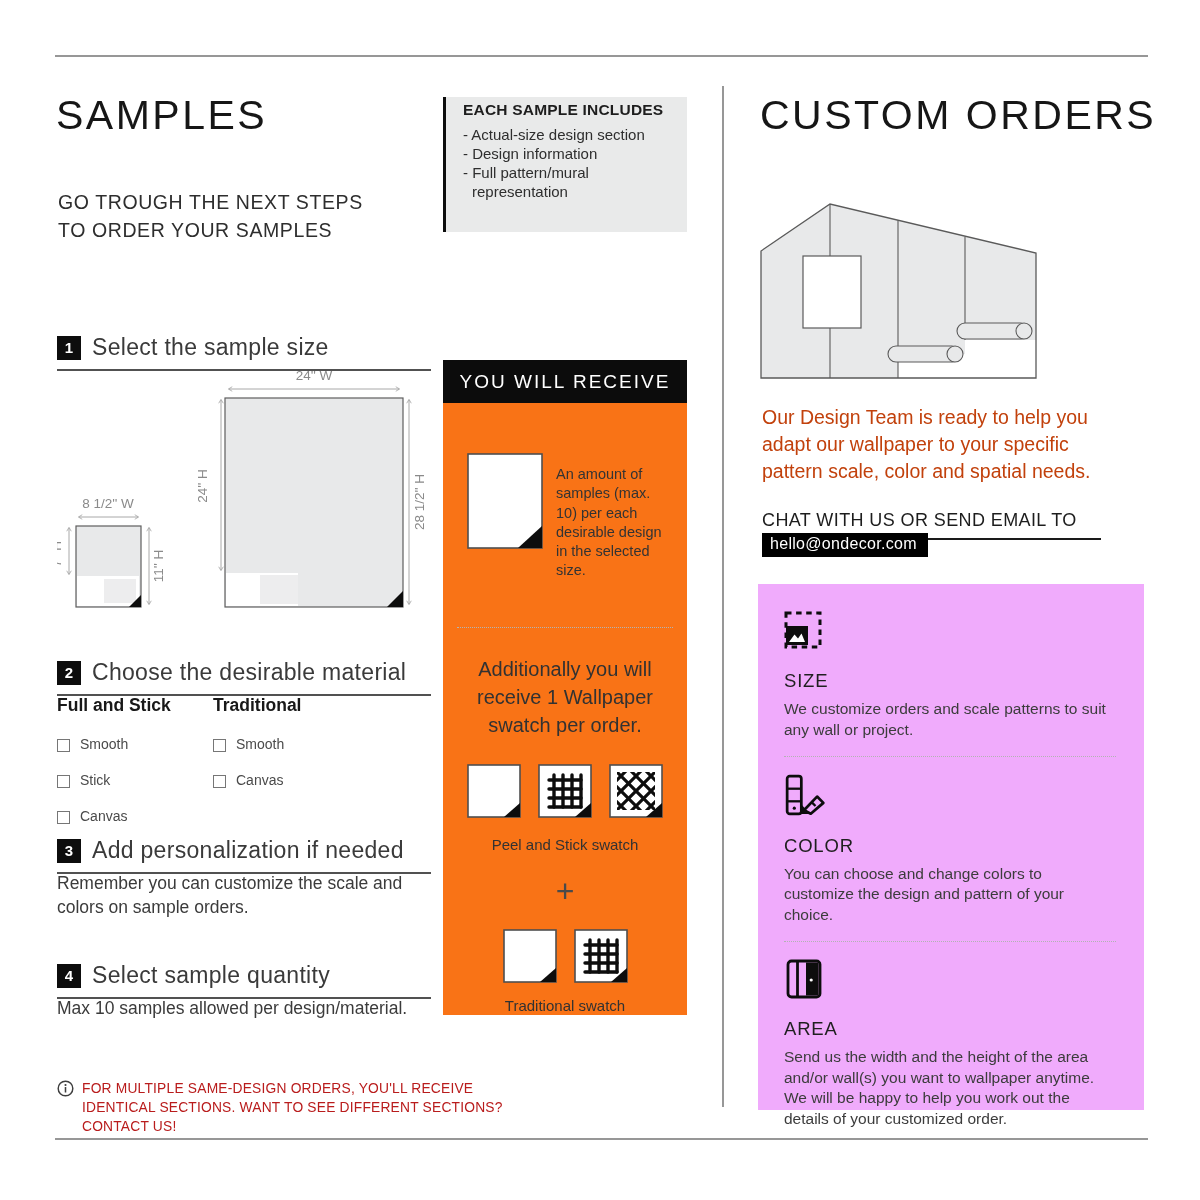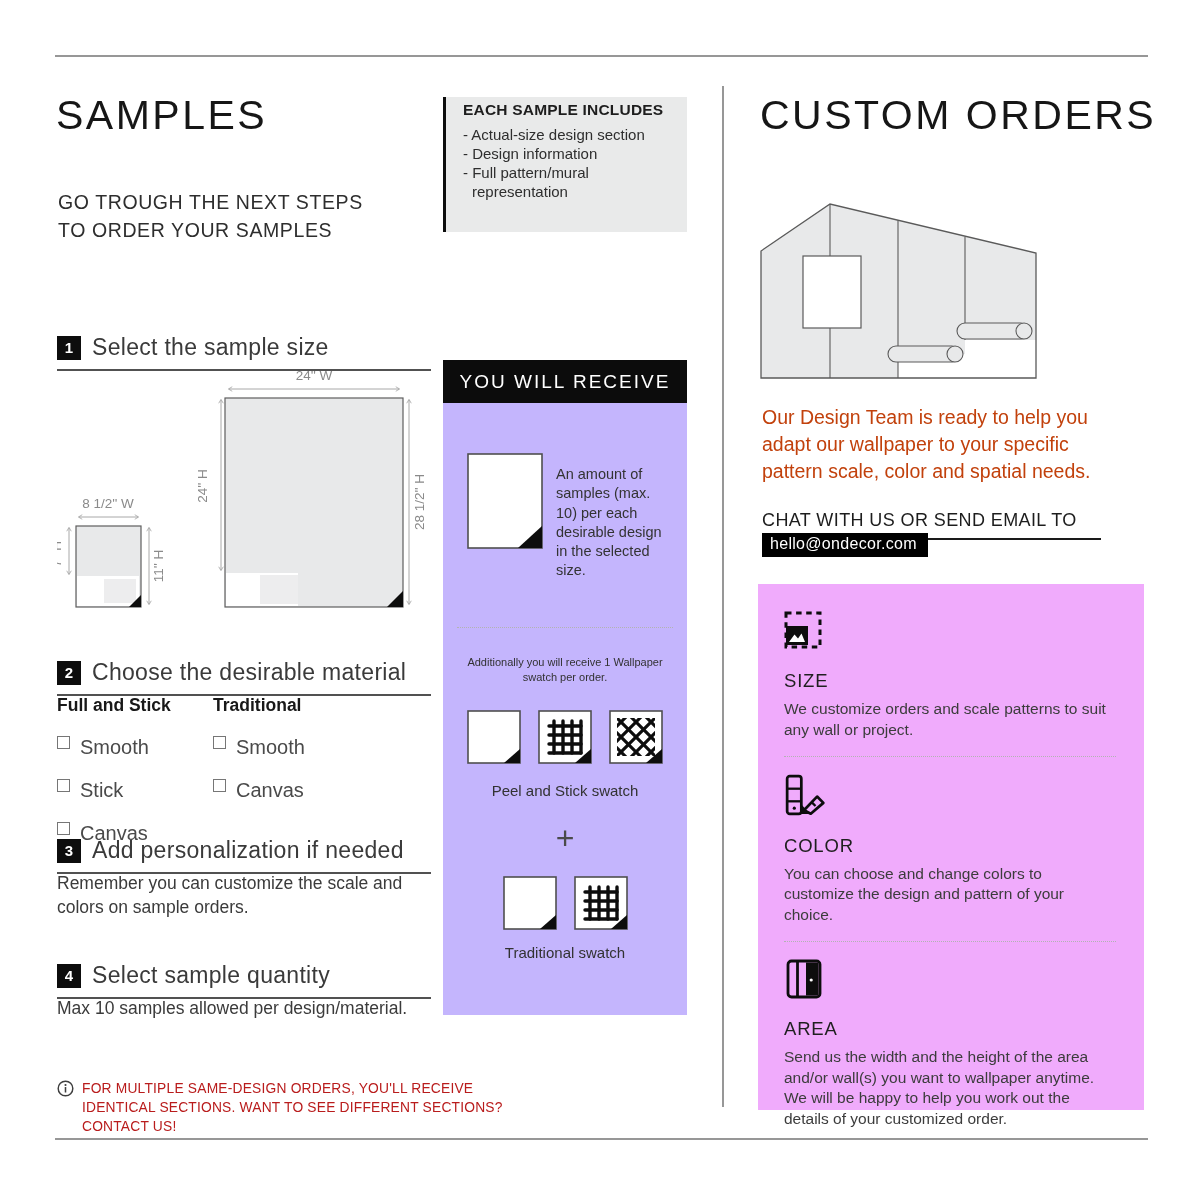--- a/index.html
+++ b/index.html
@@ -20,38 +20,38 @@
   .step-header { position:absolute; display:flex; align-items:center; gap:11px;
                  border-bottom:2px solid #515151; padding-bottom:8px; }
   .step-num { width:24px; height:24px; background:#0d0d0d; color:#fff; font-size:15px; font-weight:700;
               display:flex; align-items:center; justify-content:center; flex:0 0 24px; }
   .step-title { font-size:23px; color:#3a3a3a; letter-spacing:0.3px; white-space:nowrap; }
   .step-note { position:absolute; font-size:17.5px; color:#3b3b3b; line-height:1.35; }
 
   
   .mat-col { position:absolute; }
   .mat-title { font-size:17.5px; font-weight:700; color:#181818; margin-bottom:10px; }
-  .mat-opt { display:flex; align-items:flex-start; font-size:20px; color:#4a4a4a; margin:20px 0; }
+  .mat-opt { display:flex; align-items:flex-end; font-size:14px; color:#4a4a4a; margin:20px 0; }
   .cb { width:13px; height:13px; border:1.5px solid #767676; margin-right:10px; display:inline-block; background:#fff; }
 
   
   .includes-box { position:absolute; left:443px; top:97px; width:244px; min-height:135px;
                   background:#e9eaea; border-left:3px solid #0d0d0d; padding:4px 12px 13px 17px; }
   .includes-title { font-size:15.5px; font-weight:700; letter-spacing:0.2px; color:#1d1d1d; margin-bottom:6px; }
   .includes-item { font-size:15px; color:#2e2e2e; line-height:1.27; padding-left:9px; text-indent:-9px; }
   .includes-item::before { content:"- "; }
 
   
   .receive-header { position:absolute; left:443px; top:360px; width:244px; height:43px; background:#0c0c0c;
                     color:#fff; font-size:19px; letter-spacing:2px; display:flex; align-items:center; justify-content:center; white-space:nowrap; }
-  .receive-box { position:absolute; left:443px; top:403px; width:244px; height:612px; background:#c4b5fd; }
+  .receive-box { position:absolute; left:443px; top:403px; width:244px; height:612px; background:#f97316; }
   .sample-row { margin:50px 16px 0 24px; display:flex; }
   .sample-row-text { margin-left:13px; margin-top:12px; font-size:14.5px; color:#333; line-height:1.33; }
   .dotdiv { border-top:1.5px dotted #b3b3b3; margin:46px 14px 0 14px; }
-  .center-note { margin:27px 10px 0 10px; text-align:center; font-size:11px; color:#323232; line-height:1.4; }
+  .center-note { margin:27px 10px 0 10px; text-align:center; font-size:20px; color:#323232; line-height:1.4; }
   .swatch-row { margin-top:25px; display:flex; justify-content:center; gap:17px; }
   .swatch-label { margin-top:17px; text-align:center; font-size:15px; color:#323232; line-height:1.35; }
   .plus-sign { margin-top:18px; text-align:center; font-size:32px; font-weight:300; color:#4a4a4a; }
 
   
   .intro { position:absolute; left:762px; top:404px; width:372px; font-size:19.5px; color:#c2410c; line-height:1.38; }
   .chat-label { position:absolute; left:762px; top:510px; font-size:18px; letter-spacing:0.4px; color:#1d1d1d;
                 border-bottom:2px solid #1a1a1a; padding-bottom:7px; padding-right:24px; white-space:nowrap; }
   .email-box { position:absolute; left:762px; top:533px; background:#000; color:#fff; font-size:16px;
                padding:2px 11px 4px 8px; letter-spacing:0.3px; }

